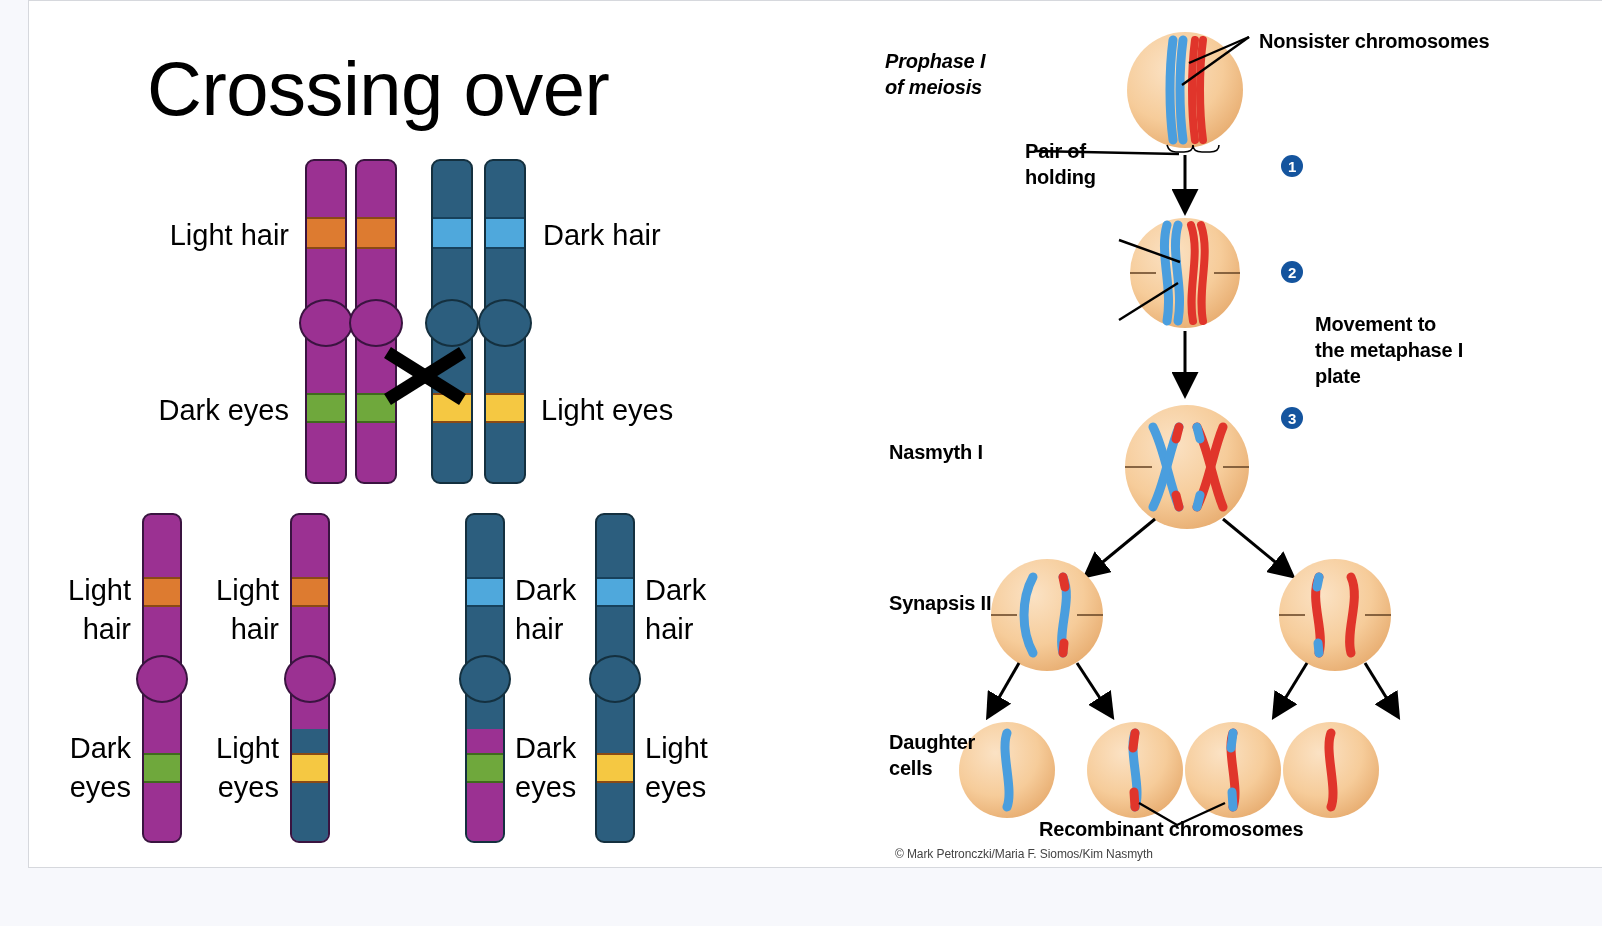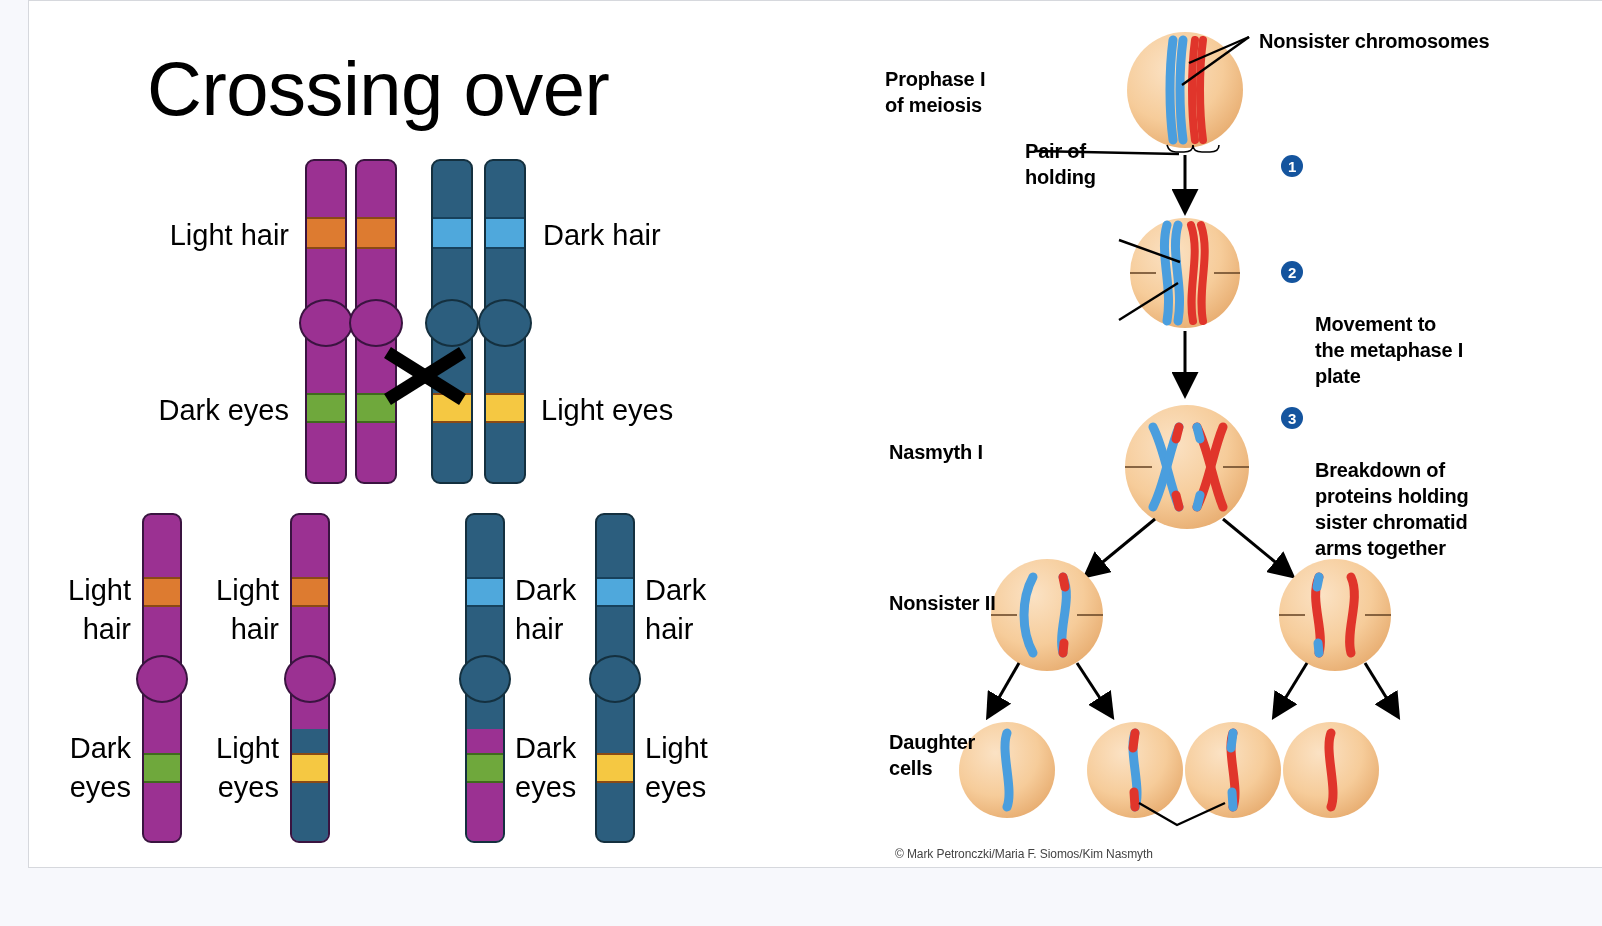--- a/index.html
+++ b/index.html
@@ -295,45 +295,42 @@
         <path d="M366,792 L365,777" stroke="#4a9ede" stroke-width="9" fill="none" stroke-linecap="round"></path>
       </g>
       <g>
         <circle cx="464" cy="755" r="48" fill="url(#cellg)"></circle>
         <path d="M464,718 C457,736 471,774 464,792" stroke="#e0352b" stroke-width="9" fill="none" stroke-linecap="round"></path>
       </g>
 
       <path d="M272,788 L310,810 L358,788" stroke="#000" stroke-width="2.4" fill="none"></path>
     </svg>
 
-    <div class="mlabel" style="left:18px;top:52px;">Prophase I
+    <div class="mlabel" style="left:18px;top:34px;font-style:italic;">Prophase I
 of meiosis</div>
     <div class="mlabel" style="left:22px;top:425px;">Nasmyth I</div>
-    <div class="mlabel" style="left:22px;top:576px;">Nonsister II</div>
+    <div class="mlabel" style="left:22px;top:576px;">Synapsis II</div>
     <div class="mlabel" style="left:22px;top:715px;">Daughter
 cells</div>
 
     <div class="callout" style="left:392px;top:14px;">Nonsister chromosomes</div>
     <div class="callout" style="left:158px;top:124px;text-align:left;">Pair of
 holding</div>
+    <div class="callout" style="left:172px;top:802px;">Recombinant chromosomes</div>
 
     <div class="step" style="left:414px;top:138px;">
       <span class="num">1</span>
     </div>
     <div class="step" style="left:414px;top:244px;">
       <span class="num">2</span>
       <span>Movement to
 the metaphase I
 plate</span>
     </div>
     <div class="step" style="left:414px;top:390px;">
       <span class="num">3</span>
-      <span>Breakdown of
-proteins holding
-sister chromatid
-arms together</span>
     </div>
 
     <div id="credit">© Mark Petronczki/Maria F. Siomos/Kim Nasmyth</div>
   </div>
 
 
 </div>
 
 </body></html>

